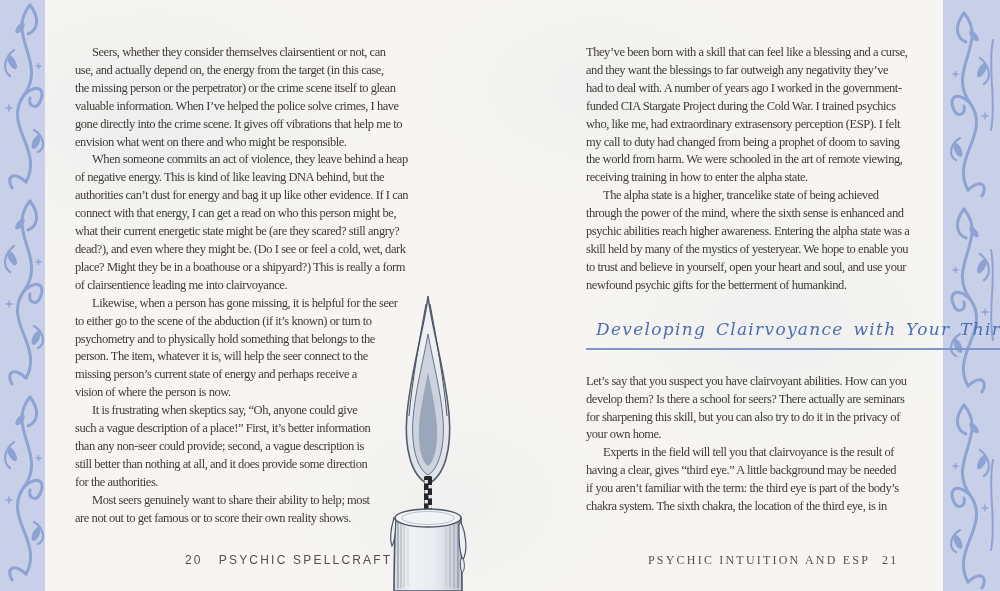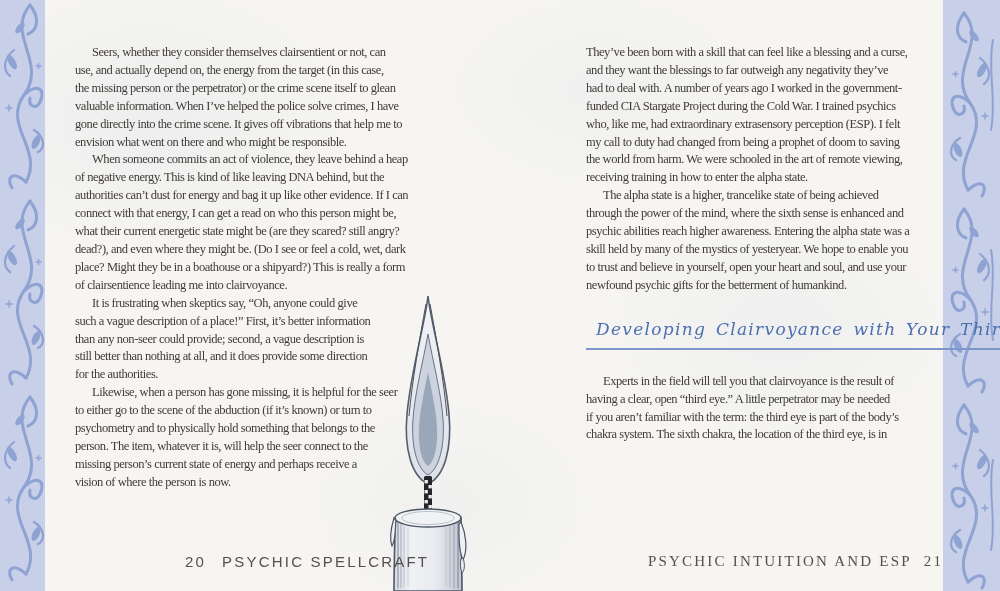--- a/index.html
+++ b/index.html
@@ -48,21 +48,21 @@
     word-spacing:3px;
     border-bottom:2px solid #7d97ca;
     padding:0 10px 9px 10px;
     white-space:nowrap;
   }
 
   .footer{
     position:absolute;
     top:553px;
     font-family:"Liberation Sans", sans-serif;
-    font-size:15px;
+    font-size:12px;
     letter-spacing:2.2px;
     color:#55504a;
     white-space:nowrap;
   }
   .footer-left{left:185px;}
   .footer-right{left:648px;font-family:Liberation Serif, serif;}
   .footer .gap-right{margin-right:16px;}
   .footer .gap-left{margin-left:12px;}
 
   .candle{position:absolute;left:378px;top:290px;}
@@ -118,31 +118,33 @@
 gone directly into the crime scene. It gives off vibrations that help me to
 envision what went on there and who might be responsible.</p>
     <p class="para indent">When someone commits an act of violence, they leave behind a heap
 of negative energy. This is kind of like leaving DNA behind, but the
 authorities can’t dust for energy and bag it up like other evidence. If I can
 connect with that energy, I can get a read on who this person might be,
 what their current energetic state might be (are they scared? still angry?
 dead?), and even where they might be. (Do I see or feel a cold, wet, dark
 place? Might they be in a boathouse or a shipyard?) This is really a form
 of clairsentience leading me into clairvoyance.</p>
-    <p class="para indent">It is frustrating when skeptics say, “Oh, anyone could give
-such a vague description of a place!” First, it’s better information
-than any non-seer could provide; second, a vague description is
-still better than nothing at all, and it does provide some direction
-for the authorities.</p>
     <p class="para indent">Likewise, when a person has gone missing, it is helpful for the seer
 to either go to the scene of the abduction (if it’s known) or turn to
 psychometry and to physically hold something that belongs to the
 person. The item, whatever it is, will help the seer connect to the
 missing person’s current state of energy and perhaps receive a
 vision of where the person is now.</p>
+    <p class="para indent">It is frustrating when skeptics say, “Oh, anyone could give
+such a vague description of a place!” First, it’s better information
+than any non-seer could provide; second, a vague description is
+still better than nothing at all, and it does provide some direction
+for the authorities.</p>
+    <p class="para indent">Most seers genuinely want to share their ability to help; most
+are not out to get famous or to score their own reality shows.</p>
   </div>
 
   <svg class="candle" width="104" height="301" viewBox="0 0 104 301">
     <defs>
       <linearGradient id="bodyGrad" x1="0" y1="0" x2="1" y2="0">
         <stop offset="0" stop-color="#d7dbe2"></stop>
         <stop offset="0.25" stop-color="#f0f1f4"></stop>
         <stop offset="0.6" stop-color="#e9ebef"></stop>
         <stop offset="0.85" stop-color="#cfd4dd"></stop>
         <stop offset="1" stop-color="#bfc5d1"></stop>
@@ -199,22 +201,26 @@
 receiving training in how to enter the alpha state.</p>
     <p class="para indent">The alpha state is a higher, trancelike state of being achieved
 through the power of the mind, where the sixth sense is enhanced and
 psychic abilities reach higher awareness. Entering the alpha state was a
 skill held by many of the mystics of yesteryear. We hope to enable you
 to trust and believe in yourself, open your heart and soul, and use your
 newfound psychic gifts for the betterment of humankind.</p>
     <div class="heading-wrap">
       <span class="heading-text">Developing Clairvoyance with Your Third Eye</span>
     </div>
+    <p class="para">Let’s say that you suspect you have clairvoyant abilities. How can you
+develop them? Is there a school for seers? There actually are seminars
+for sharpening this skill, but you can also try to do it in the privacy of
+your own home.</p>
     <p class="para indent">Experts in the field will tell you that clairvoyance is the result of
-having a clear, open “third eye.” A little perpetrator may be needed
+having a clear, gives “third eye.” A little background may be needed
 if you aren’t familiar with the term: the third eye is part of the body’s
 chakra system. The sixth chakra, the location of the third eye, is in</p>
   </div>
 
   <div class="footer footer-left">
     <span class="gap-right">20</span><span>PSYCHIC SPELLCRAFT</span>
   </div>
   <div class="footer footer-right">
     <span>PSYCHIC INTUITION AND ESP</span><span class="gap-left">21</span>
   </div>

